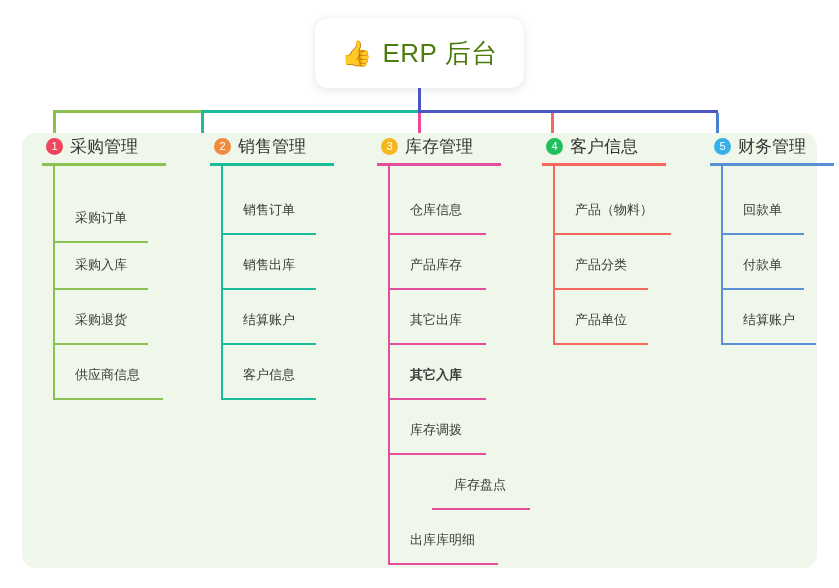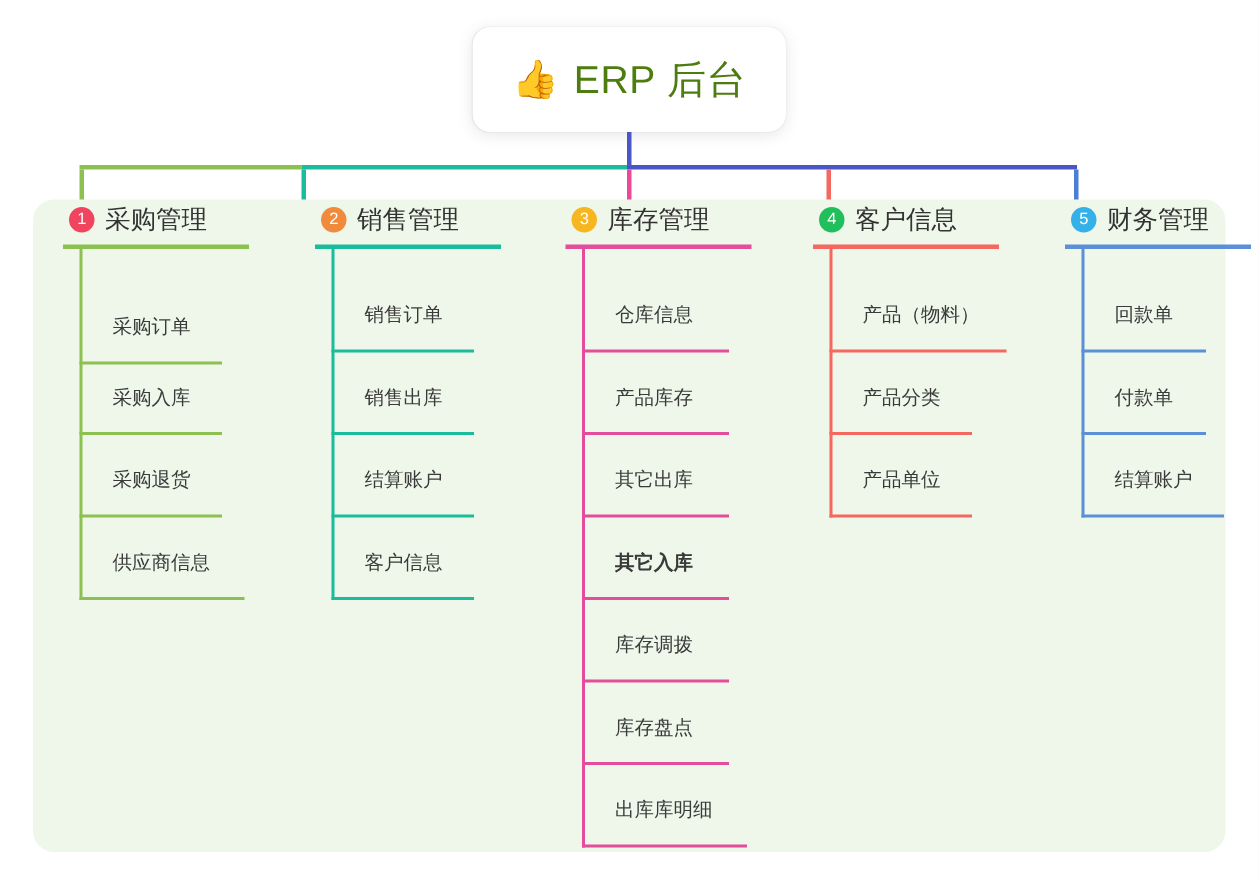--- a/index.html
+++ b/index.html
@@ -229,21 +229,21 @@
             <div class="leaf-rule" style="width: 98px; background: rgb(228, 77, 155);"></div>
           </div>
           <div class="leaf" style="top: 227px; width: 108px; font-weight: bold;">
             <span class="leaf-label">其它入库</span>
             <div class="leaf-rule" style="width: 98px; background: rgb(228, 77, 155);"></div>
           </div>
           <div class="leaf" style="top: 282px; width: 108px;">
             <span class="leaf-label">库存调拨</span>
             <div class="leaf-rule" style="width: 98px; background: rgb(228, 77, 155);"></div>
           </div>
-          <div class="leaf" style="top: 337px; width: 108px;">
+          <div class="leaf" style="top: 337px; width: 108px; margin-left: 44px;">
             <span class="leaf-label">库存盘点</span>
             <div class="leaf-rule" style="width: 98px; background: rgb(228, 77, 155);"></div>
           </div>
           <div class="leaf" style="top: 392px; width: 120px;">
             <span class="leaf-label">出库库明细</span>
             <div class="leaf-rule" style="width: 110px; background: rgb(228, 77, 155);"></div>
           </div>
         </div>
         <div class="branch" style="left: 520px;">
           <div class="branch-head">

